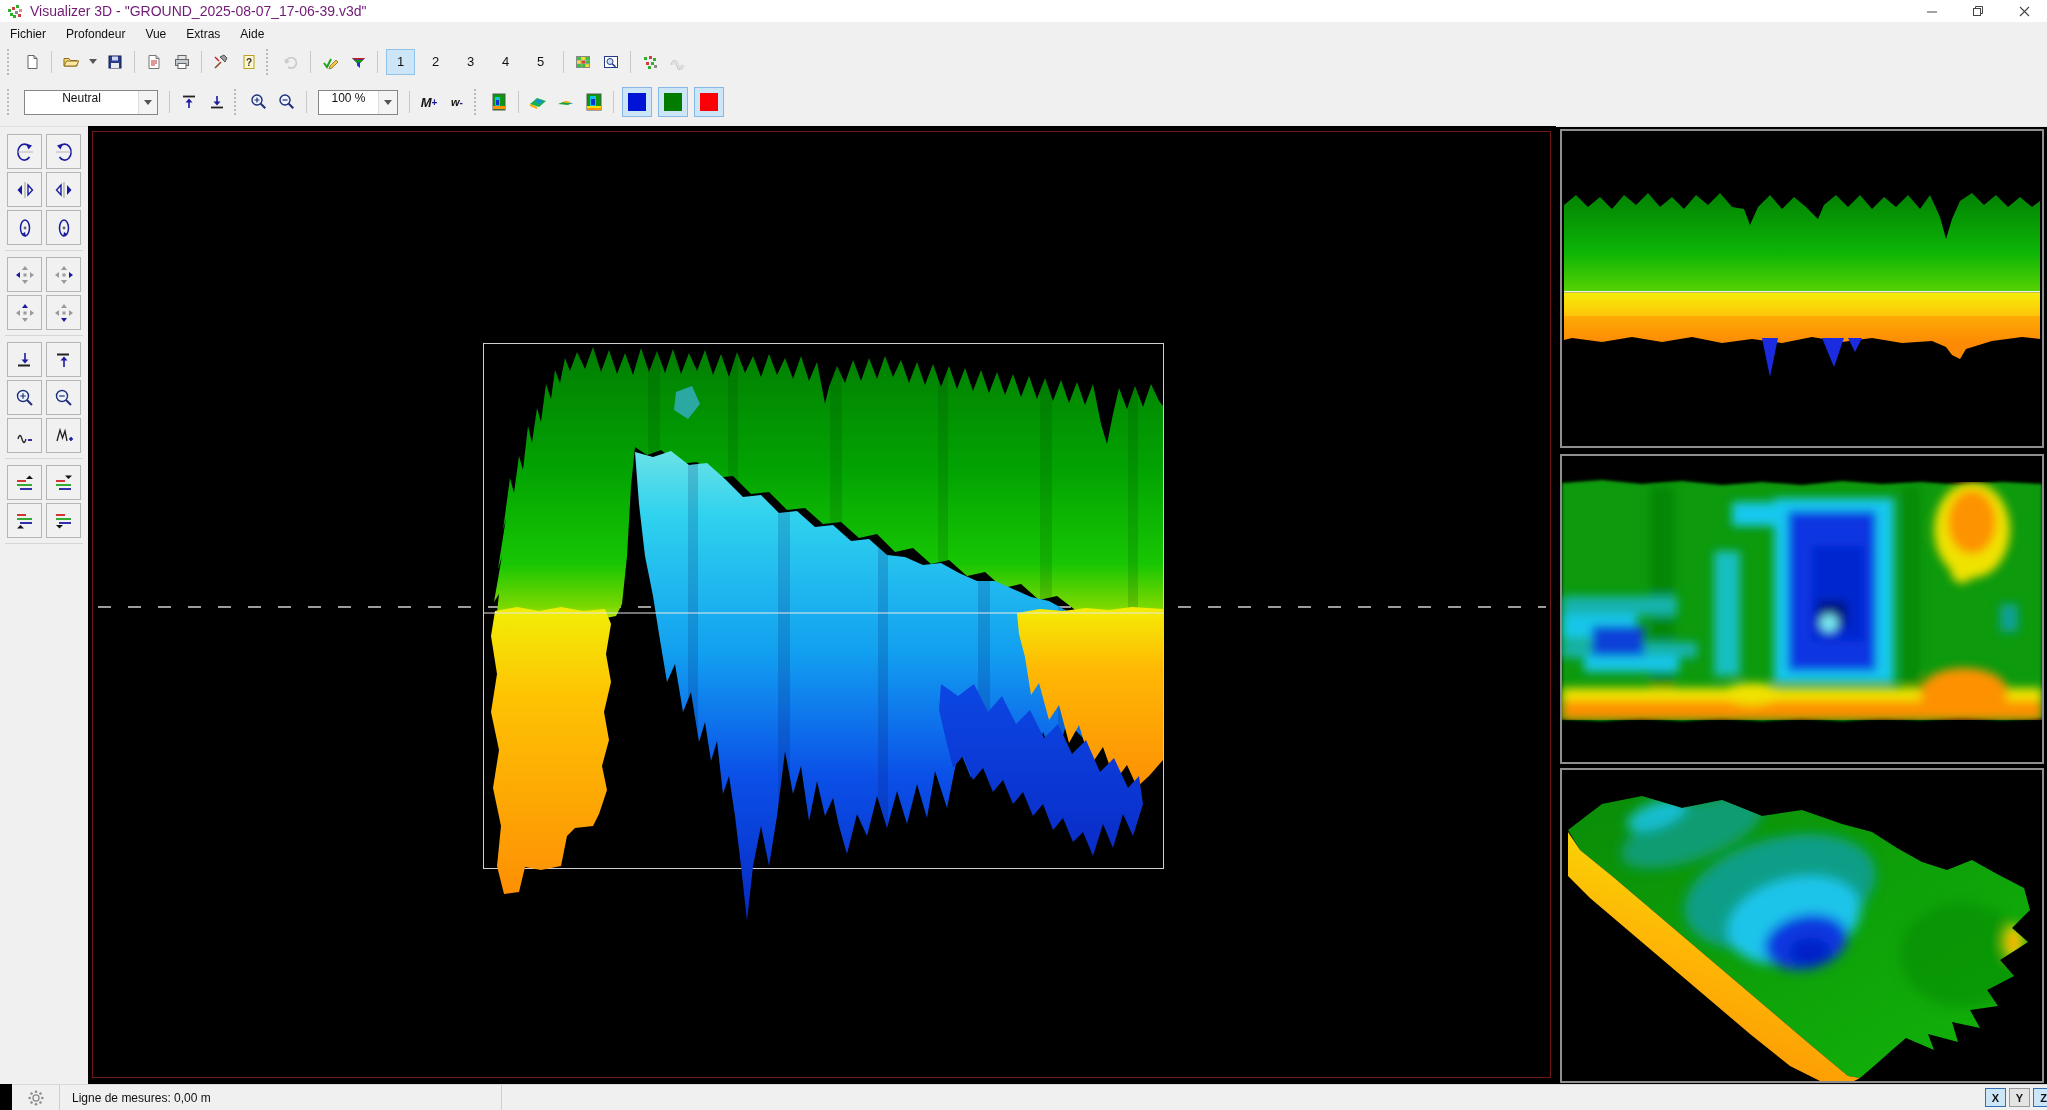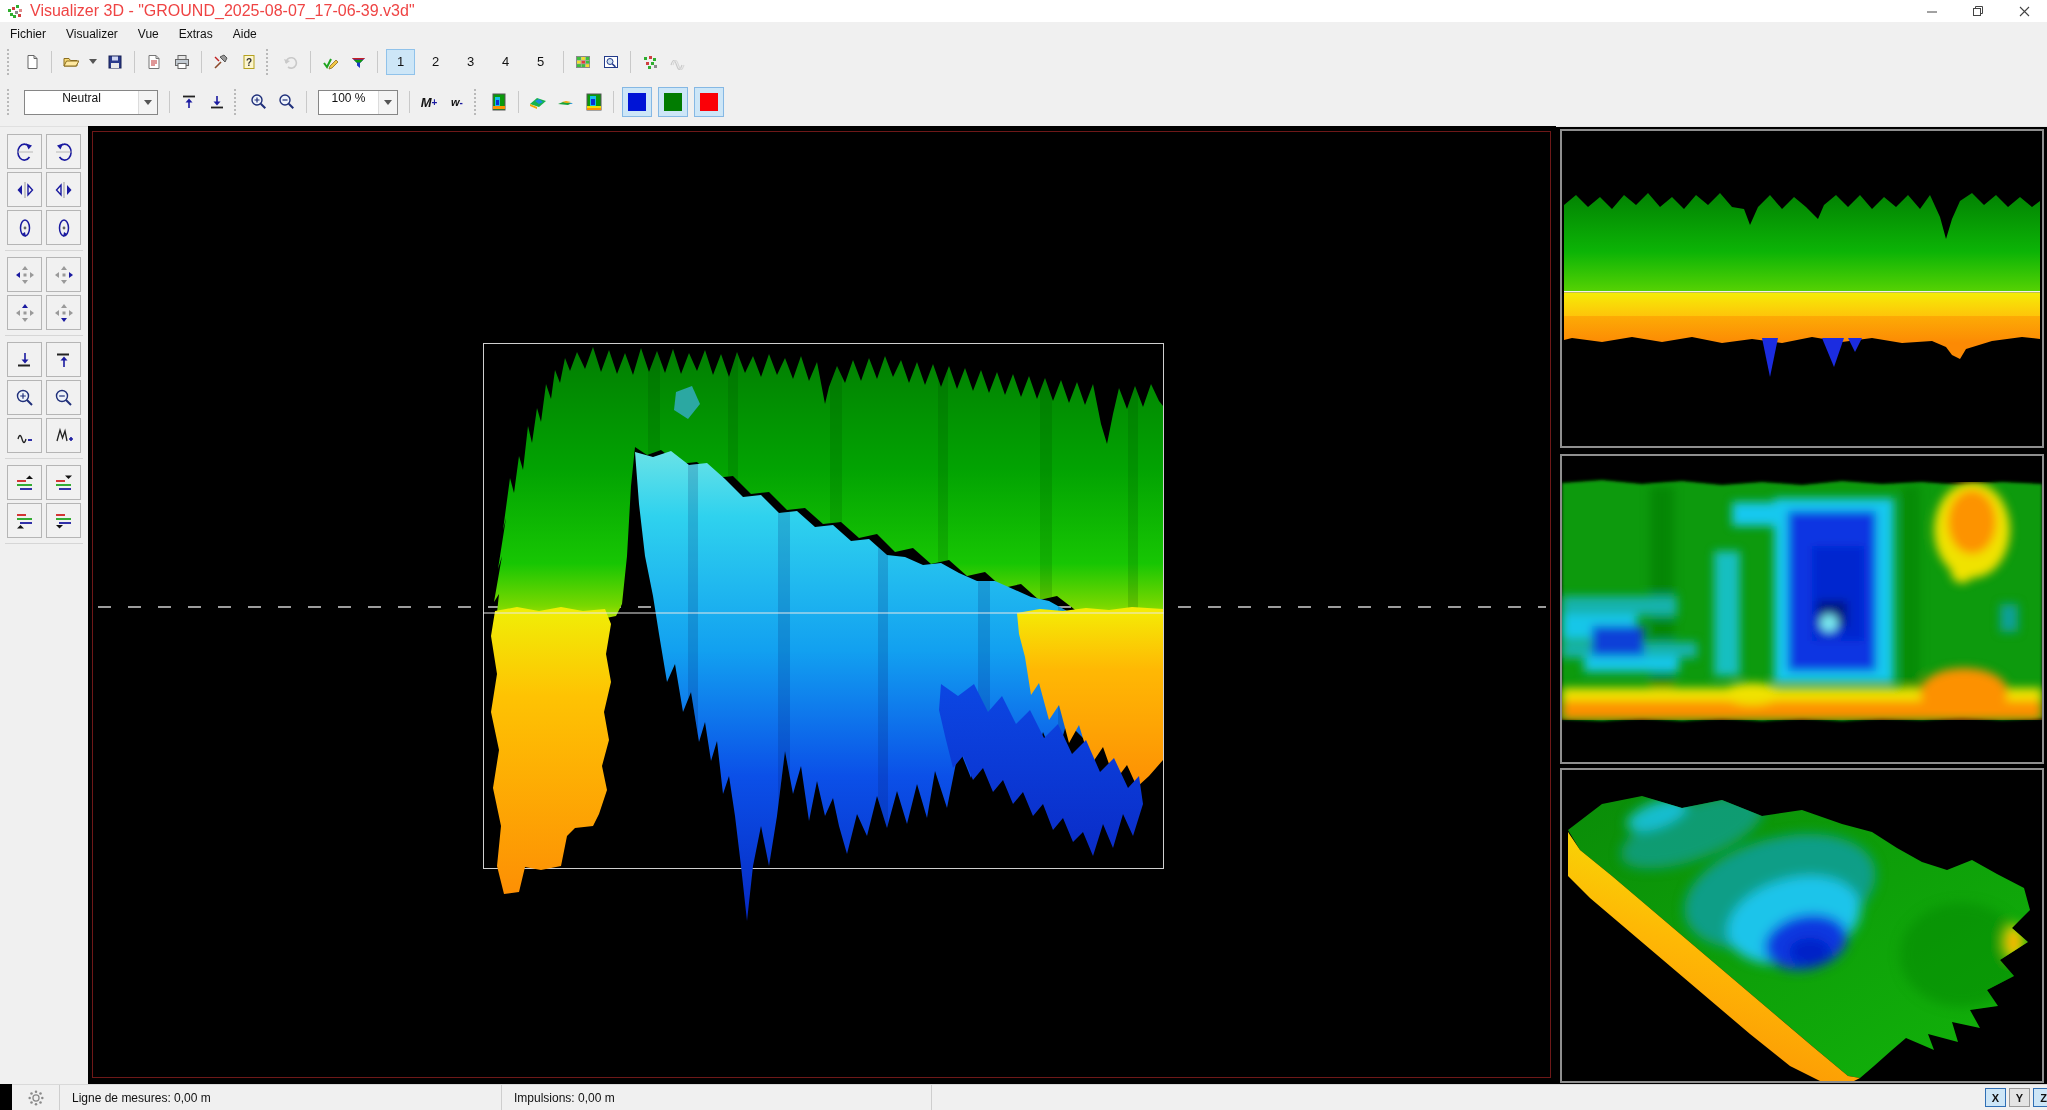--- a/index.html
+++ b/index.html
@@ -2,21 +2,21 @@
 <html><head>
 <meta charset="utf-8">
 <style>
   html,body{margin:0;padding:0;}
   body{width:2047px;height:1110px;position:relative;background:#000;
        font-family:"Liberation Sans",sans-serif;color:#111;overflow:hidden;}
   
   .titlebar{position:absolute;top:0;left:0;width:100%;height:22px;background:#fff;
             display:flex;align-items:center;border-bottom:1px solid #ececec;}
   .appicon{width:16px;height:16px;margin:0 7px 0 7px;}
-  .title{font-size:16px;color:#ef4444;}
+  .title{font-size:14px;color:#701a75;}
   .wctls{margin-left:auto;display:flex;height:100%;}
   .wctl{width:46px;height:100%;display:flex;align-items:center;justify-content:center;}
   
   .menubar{position:absolute;top:22px;left:0;width:100%;height:23px;background:#f0f0f0;
            display:flex;align-items:center;font-size:12px;}
   .menu-item{padding:8px 10px;height:100%;display:flex;align-items:center;}
   
   .tb{position:absolute;left:0;width:100%;background:#f0f0f0;display:flex;align-items:center;}
   .tb1{top:45px;height:33px;padding-left:4px;}
   .tb2{top:78px;height:48px;padding-left:4px;border-bottom:1px solid #e6e6e6;}
@@ -95,21 +95,21 @@
     <div class="wctl">
       <svg width="11" height="11" viewBox="0 0 11 11">
           <path d="M1 1l9 9M10 1l-9 9" stroke="#444" stroke-width="1.1"></path>
         </svg>
     </div>
   </div>
 </div>
 
 <div class="menubar">
   <div class="menu-item">Fichier</div>
-  <div class="menu-item">Visualizer</div>
+  <div class="menu-item">Profondeur</div>
   <div class="menu-item">Vue</div>
   <div class="menu-item">Extras</div>
   <div class="menu-item">Aide</div>
 </div>
 
 <div class="tb tb1">
   <div class="grip"></div>
   <div class="tbtn">
     <svg width="16" height="16" viewBox="0 0 16 16">
       <path d="M4 1.5h6l3 3v10H4z" fill="#fff" stroke="#666"></path>
@@ -705,20 +705,19 @@
           <circle cx="15" cy="15" r="1.4"></circle>
         <circle cx="10" cy="17" r="1.4"></circle>
           <circle cx="5" cy="15" r="1.4"></circle>
           <circle cx="3" cy="10" r="1.4"></circle>
           <circle cx="5" cy="5" r="1.4"></circle>
       </g>
       <circle cx="10" cy="10" r="3.4" fill="none" stroke="#8a8a8a" stroke-width="1.4"></circle>
     </svg>
   </div>
   <div class="sfield f1">Ligne de mesures: 0,00 m</div>
-  <div class="sfield f2">Impulsions: 0,00 m</div>
   <div class="sfield sflex" style="border-right:none;"></div>
   <div class="axes">
     <div class="axbtn active">X</div>
     <div class="axbtn">Y</div>
     <div class="axbtn active">Z</div>
   </div>
 </div>
 
 </body></html>

